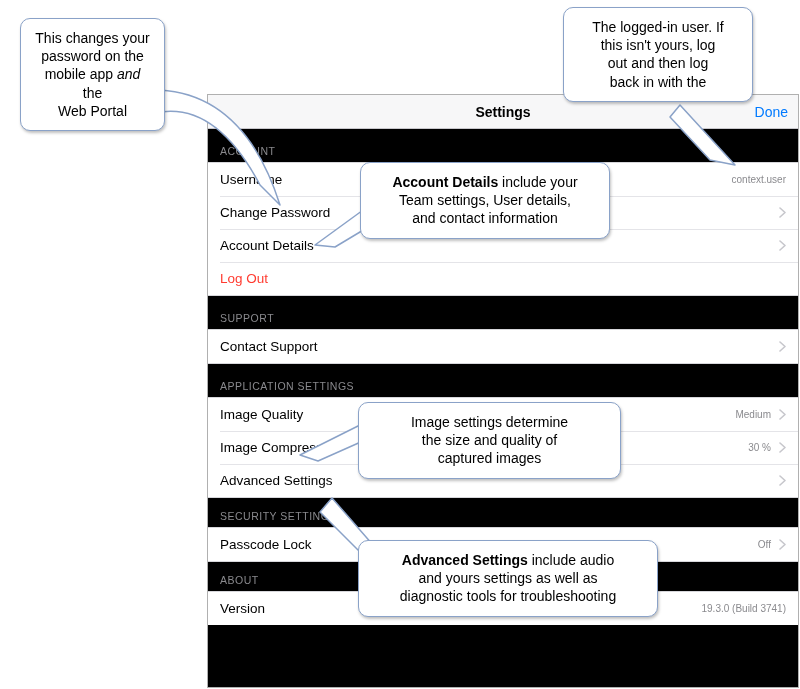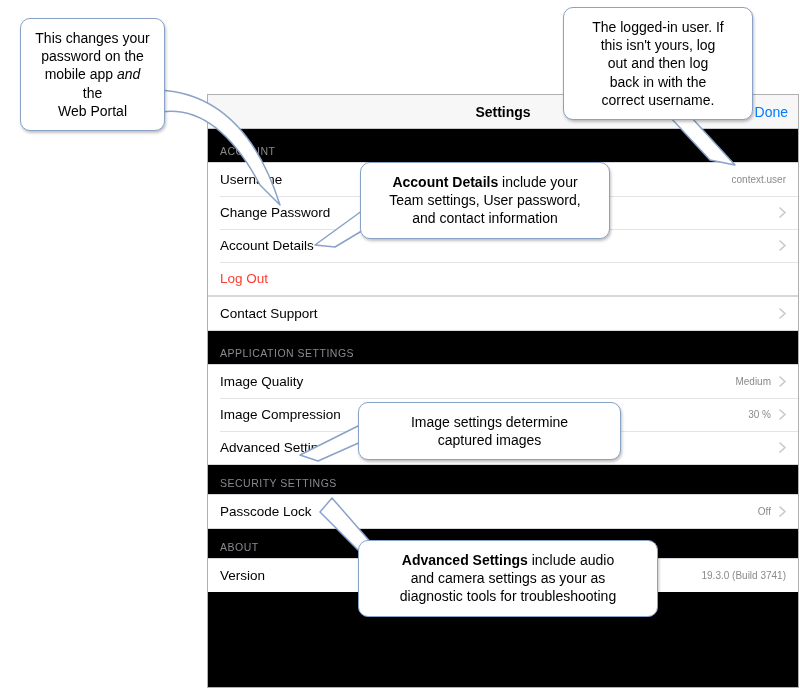--- a/index.html
+++ b/index.html
@@ -154,20 +154,21 @@
               <path d="M1 1 L6 5.5 L1 10" fill="none" stroke="#c7c7cc" stroke-width="1.6" stroke-linecap="round" stroke-linejoin="round"></path>
             </svg>
           </span>
       </div>
       <div class="row destructive">
         <span class="label">Log Out</span>
         <span class="spacer"></span>
       </div>
     </div>
 
+    <div class="section-header">SUPPORT</div>
     <div class="section-group">
       <div class="row">
         <span class="label">Contact Support</span>
         <span class="spacer"></span>
         <span class="chev">
             <svg width="7" height="11" viewBox="0 0 7 11">
               <path d="M1 1 L6 5.5 L1 10" fill="none" stroke="#c7c7cc" stroke-width="1.6" stroke-linecap="round" stroke-linejoin="round"></path>
             </svg>
           </span>
       </div>
@@ -242,42 +243,42 @@
   </div>
 
   <svg class="pointer" style="left:670px; top:105px; width:90px; height:70px;">
     <path d="M10 0 L65 60 L40 55 L0 12 Z"></path>
   </svg>
   <div class="callout" style="left:563px; top:7px; width:190px;">
     <span class="ln">The logged-in user. If</span>
     <span class="ln">this isn't yours, log</span>
     <span class="ln">out and then log</span>
     <span class="ln">back in with the</span>
-    <span class="ln">correct username.</span>
   </div>
 
   <svg class="pointer" style="left:315px; top:205px; width:80px; height:50px;">
     <path d="M55 0 L0 40 L20 42 L70 12 Z"></path>
   </svg>
   <div class="callout" style="left:360px; top:162px; width:250px;">
     <span class="ln"><b>Account Details</b><span> include your</span></span>
-    <span class="ln">Team settings, User password,</span>
+    <span class="ln">Team settings, User details,</span>
     <span class="ln">and contact information</span>
   </div>
 
   <svg class="pointer" style="left:300px; top:425px; width:80px; height:50px;">
     <path d="M60 0 L0 30 L18 36 L72 12 Z"></path>
   </svg>
   <div class="callout" style="left:358px; top:402px; width:263px;">
     <span class="ln">Image settings determine</span>
+    <span class="ln">the size and quality of</span>
     <span class="ln">captured images</span>
   </div>
 
   <svg class="pointer" style="left:320px; top:498px; width:70px; height:70px;">
     <path d="M12 0 L60 55 L38 52 L0 14 Z"></path>
   </svg>
   <div class="callout" style="left:358px; top:540px; width:300px;">
     <span class="ln"><b>Advanced Settings</b><span> include audio</span></span>
-    <span class="ln">and camera settings as your as</span>
+    <span class="ln">and yours settings as well as</span>
     <span class="ln">diagnostic tools for troubleshooting</span>
   </div>
 
 </div>
 
 </body></html>

